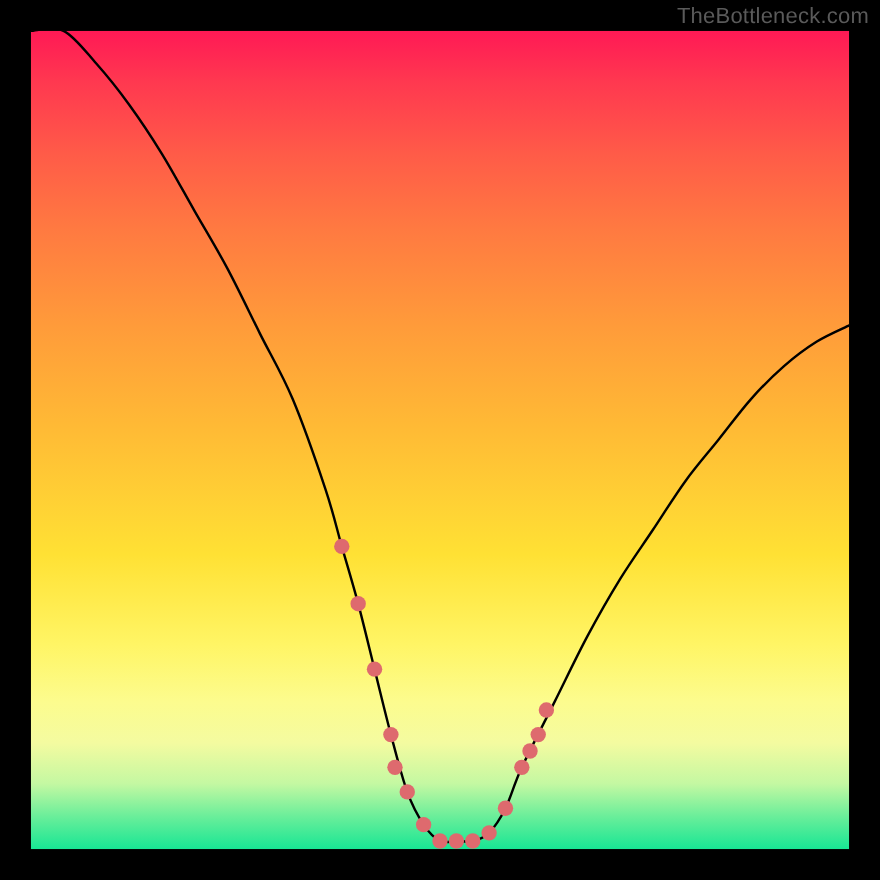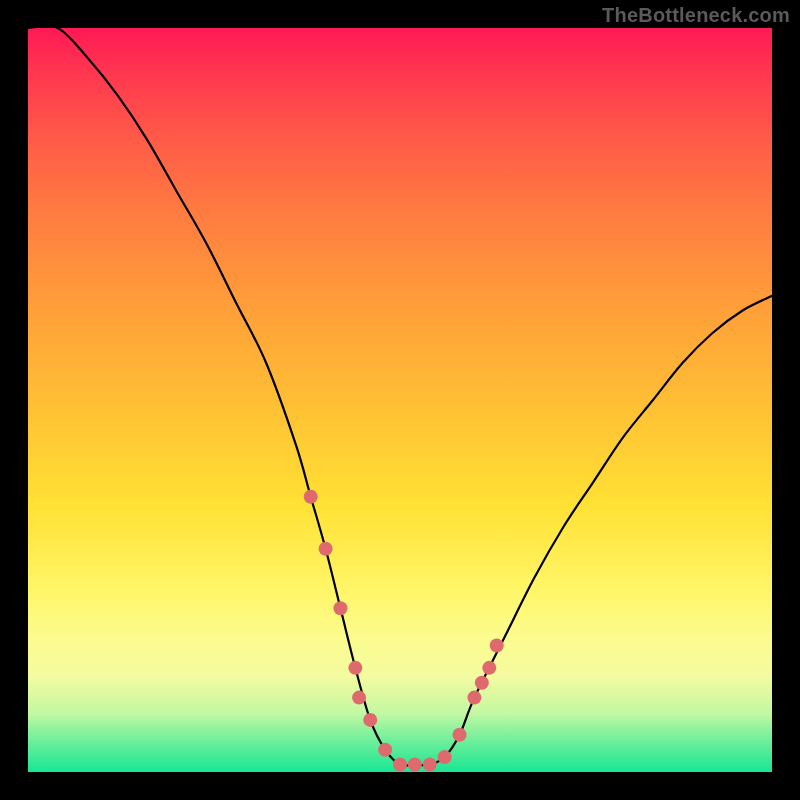--- a/index.html
+++ b/index.html
@@ -46,21 +46,21 @@
       #6aee9a 96%,
       #18e694 100%
     );
   }
   .watermark {
     position: absolute;
     top: 4px;
     right: 10px;
     color: #5a5a5a;
     font-size: 20px;
-    font-weight: 700;
+    font-weight: 400;
     letter-spacing: 0.2px;
   }
   svg.curve {
     position: absolute;
     left: 0; top: 0;
     width: 744px;
     height: 744px;
   }
 </style>
 </head>

